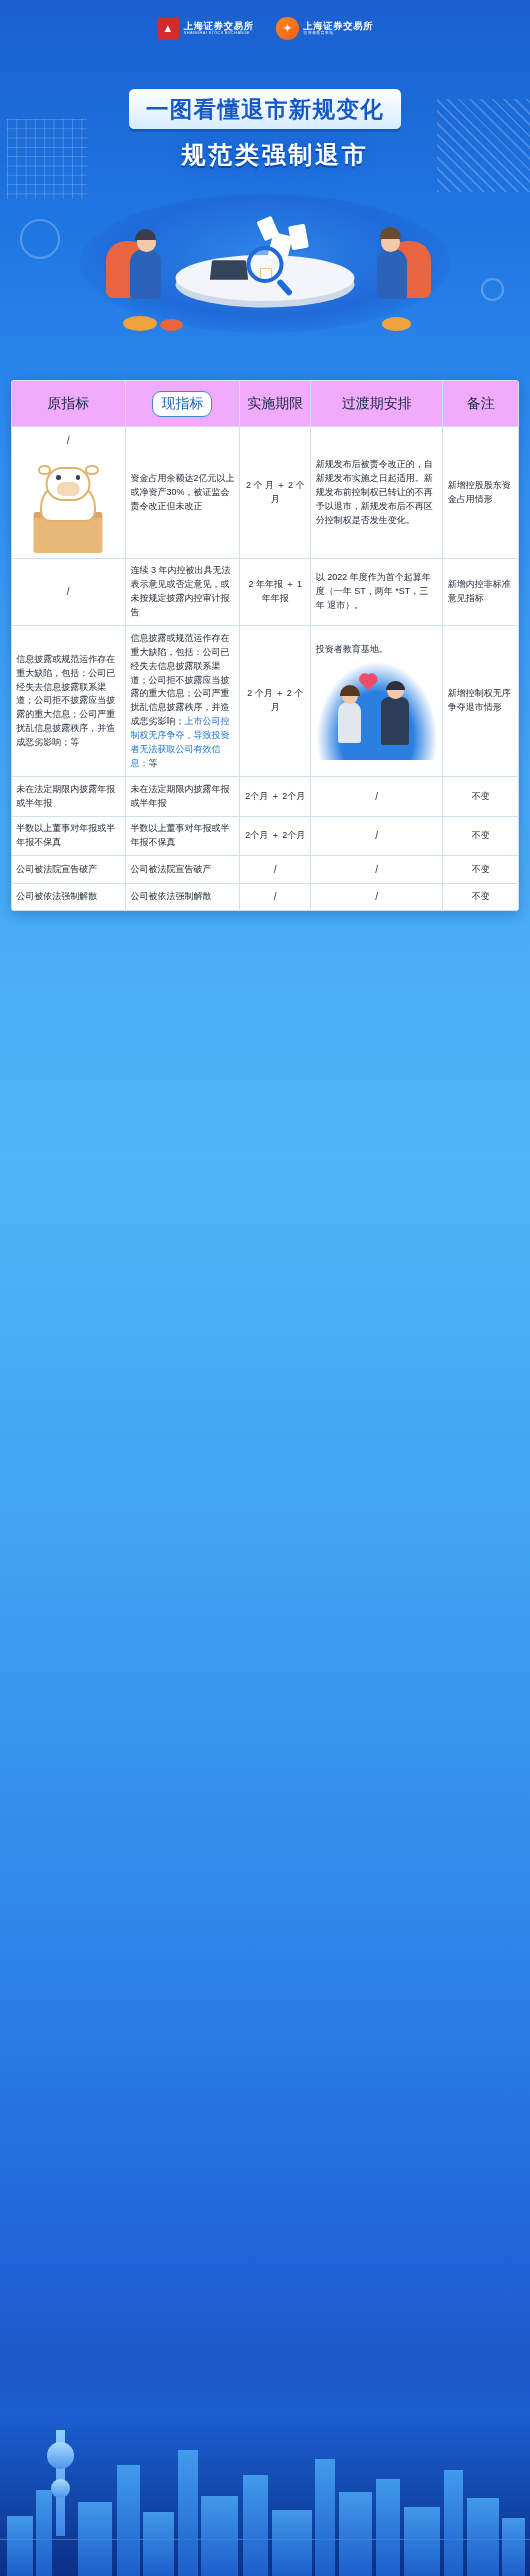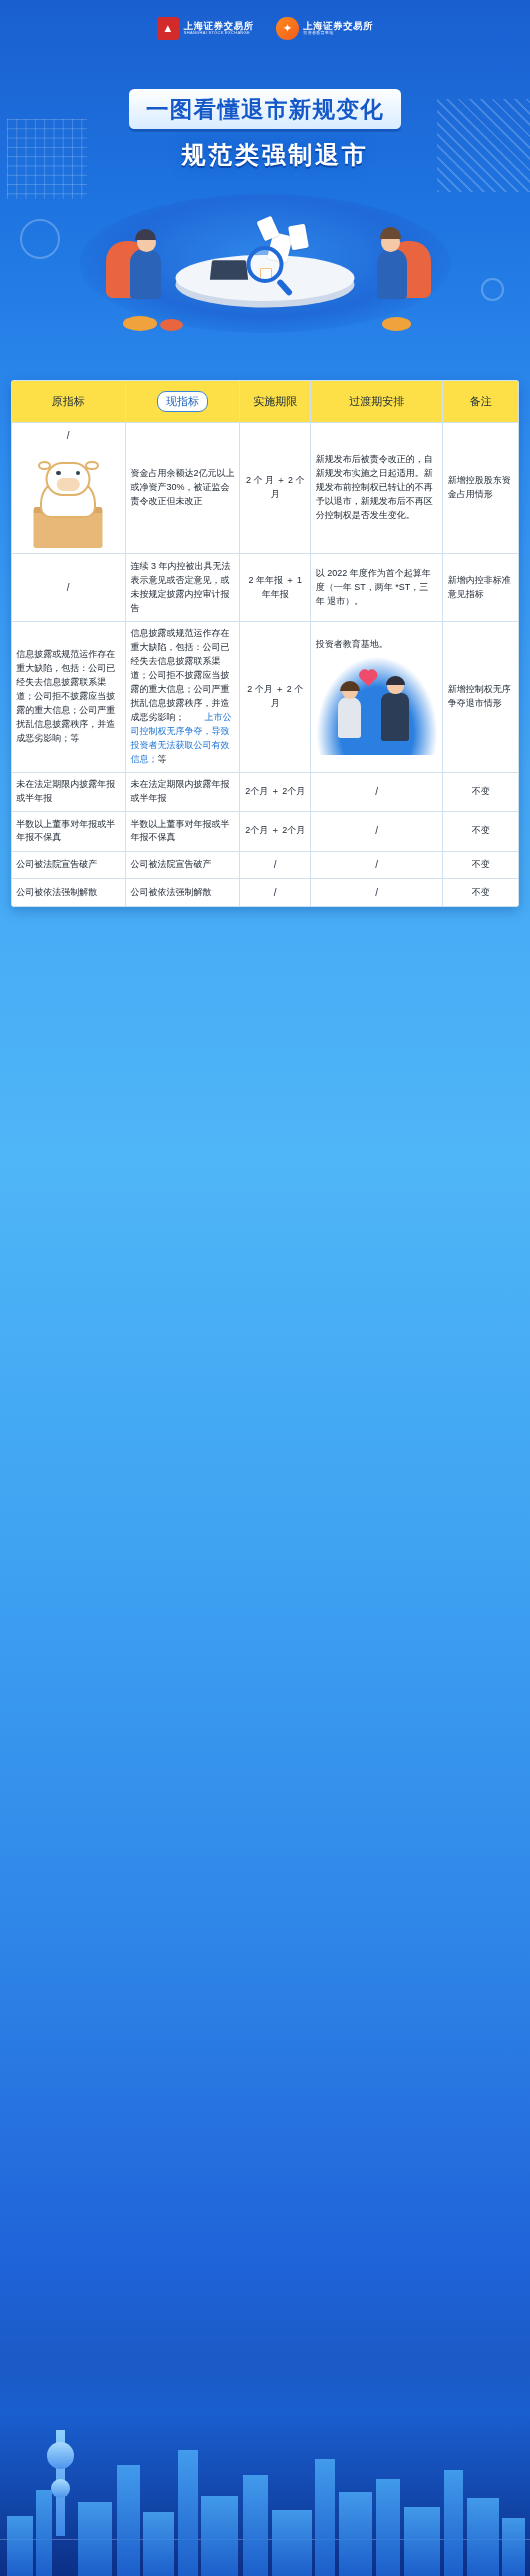--- a/index.html
+++ b/index.html
@@ -159,43 +159,43 @@
   }
   table.main th, table.main td {
     border: 0.7px solid #cfe0f1;
     vertical-align: middle;
     padding: 5.3px 4.6px;
     font-size: 9px;
     line-height: 1.55;
     color: #1b2430;
   }
   table.main thead th {
-    background: #fde047;
+    background: #f0abfc;
     text-align: center;
     font-weight: normal;
-    font-size: 11px;
+    font-size: 14px;
     padding: 9.3px 2.7px;
     color: #17283d;
   }
   .th-pill {
     display: inline-block;
     border: 0.7px solid #3d86d8;
     border-radius: 9px;
     padding: 1.3px 8px;
     color: #1b64bd;
     background: #fff;
   }
   .col1 { width: 22.5%; }
   .col2 { width: 22.5%; }
   .col3 { width: 14%; }
   .col4 { width: 26%; }
   .col5 { width: 15%; }
 
   td.ctr { text-align: center; }
-  td.blue, .blue { color: #1a73d6; margin-left: 20px; }
+  td.blue, .blue { color: #1a73d6; }
   .slash { color: #2a3a4d; font-size: 10px; }
   .cell-txt { display: block; }
 
   
   .cow-cell { position: relative; }
   .cow {
     position: relative;
     width: 100%;
     height: 99px;
     margin-top: 5.3px;

